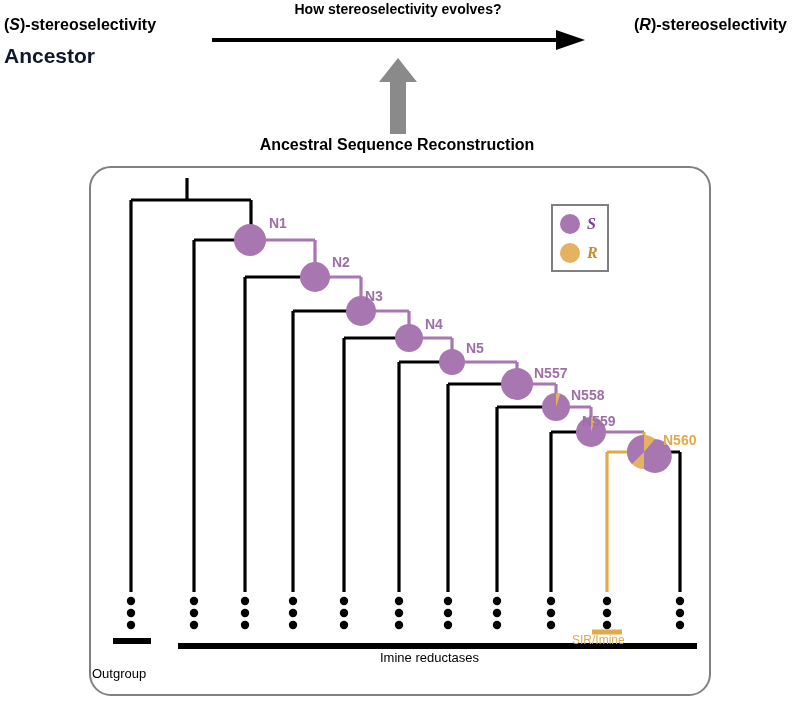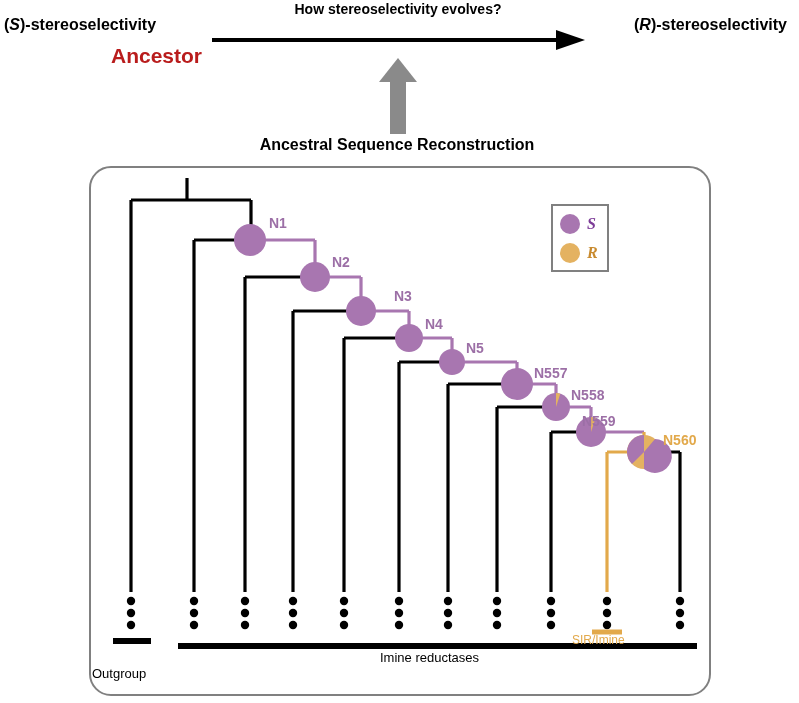--- a/index.html
+++ b/index.html
@@ -33,23 +33,23 @@
     font-size: 16px;
     color: #000000;
     font-weight: bold;
   }
   #ancestor-stereo-label .ital, #descendant-stereo-label .ital {
     font-style: italic;
     font-weight: bold;
   }
   #ancestor-role-label {
     font-size: 21px;
-    color: #b91c1c;
-    font-weight: bold;
-    text-align: right;
+    color: #0f172a;
+    font-weight: bold;
+    text-align: left;
   }
   #descendant-role-label {
     font-size: 21px;
     color: #7D3C98;
     font-weight: bold;
     text-align: center;
   }
   #evolution-question-label {
     font-size: 14px;
     color: #000000;
@@ -327,21 +327,21 @@
 
     <g>
       <line x1="113" y1="641" x2="151" y2="641" stroke="#000000" stroke-width="6"></line>
       <line x1="178" y1="646" x2="697" y2="646" stroke="#000000" stroke-width="6"></line>
       <line x1="592" y1="632" x2="622" y2="632" stroke="#E2A94B" stroke-width="5"></line>
     </g>
   </svg>
 
   <div class="node-label purple" style="left:269px; top:215px;">N1</div>
   <div class="node-label purple" style="left:332px; top:254px;">N2</div>
-  <div class="node-label purple" style="left:394px; top:288px;">N3</div>
+  <div class="node-label purple" style="left:365px; top:288px;">N3</div>
   <div class="node-label purple" style="left:425px; top:316px;">N4</div>
   <div class="node-label purple" style="left:466px; top:340px;">N5</div>
   <div class="node-label purple" style="left:534px; top:365px;">N557</div>
   <div class="node-label purple" style="left:571px; top:387px;">N558</div>
   <div class="node-label purple" style="left:582px; top:413px;">N559</div>
   <div class="node-label orange" style="left:663px; top:432px;">N560</div>
 
   <div id="legend-box">
     <div class="legend-row" style="left:7px; top:8px;">
       <span class="legend-swatch" style="background:#A876B0;"></span>

